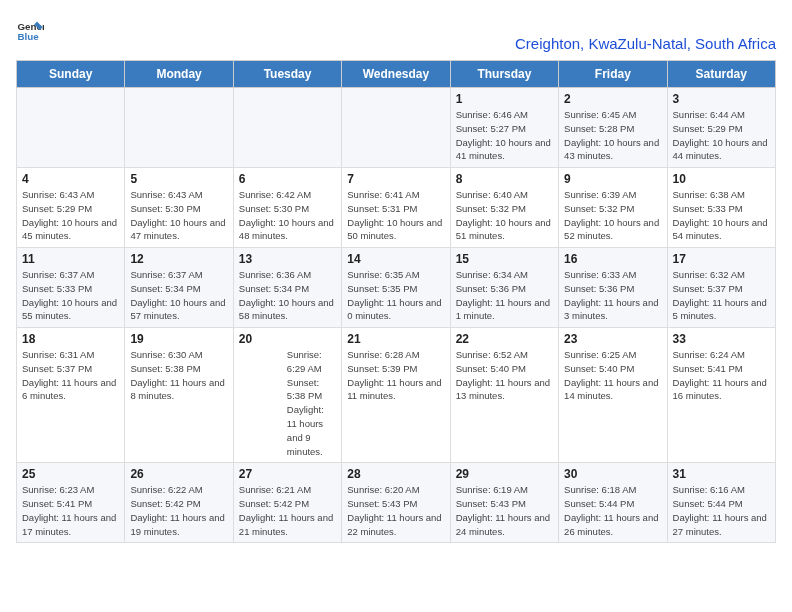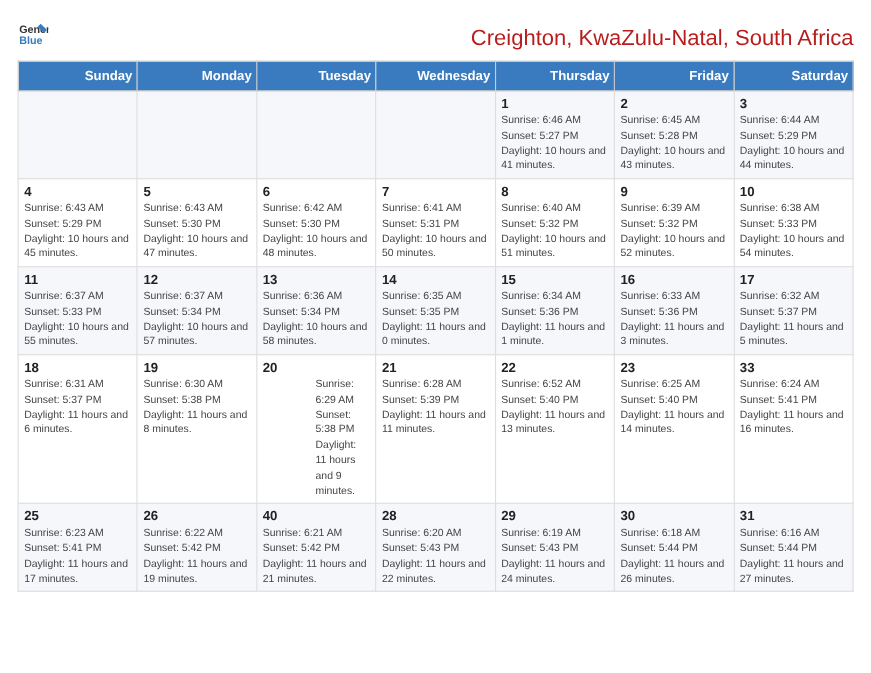--- a/index.html
+++ b/index.html
@@ -28,36 +28,36 @@
     .title-block {
       text-align: right;
     }
     .month-year {
       font-size: 36px;
       font-weight: bold;
       color: #222;
       line-height: 1.1;
     }
     .location {
-      font-size: 20px;
-      color: #b91c1c;
-      margin-top: 8px;
+      font-size: 15px;
+      color: #1d4ed8;
+      margin-top: 19px;
     }
     table {
       width: 100%;
       border-collapse: collapse;
       table-layout: fixed;
     }
     thead th {
       background-color: #3a7bbf;
       color: #fff;
       font-size: 12px;
       font-weight: bold;
       padding: 6px 4px;
-      text-align: right;
+      text-align: center;
       border: 1px solid #ccc;
     }
     tbody td {
       vertical-align: top;
       border: 1px solid #ddd;
       padding: 4px 5px;
       font-size: 10px;
       color: #333;
       height: 80px;
       background: #fff;
@@ -275,21 +275,21 @@
 Sunset: 5:41 PM
 Daylight: 11 hours and 17 minutes.</div>
         </td>
         <td>
           <div class="day-number">26</div>
           <div class="day-info" style="white-space: pre-line;">Sunrise: 6:22 AM
 Sunset: 5:42 PM
 Daylight: 11 hours and 19 minutes.</div>
         </td>
         <td>
-          <div class="day-number">40</div>
+          <div class="day-number">27</div>
           <div class="day-info" style="white-space: pre-line;">Sunrise: 6:21 AM
 Sunset: 5:42 PM
 Daylight: 11 hours and 21 minutes.</div>
         </td>
         <td>
           <div class="day-number">28</div>
           <div class="day-info" style="white-space: pre-line;">Sunrise: 6:20 AM
 Sunset: 5:43 PM
 Daylight: 11 hours and 22 minutes.</div>
         </td>

